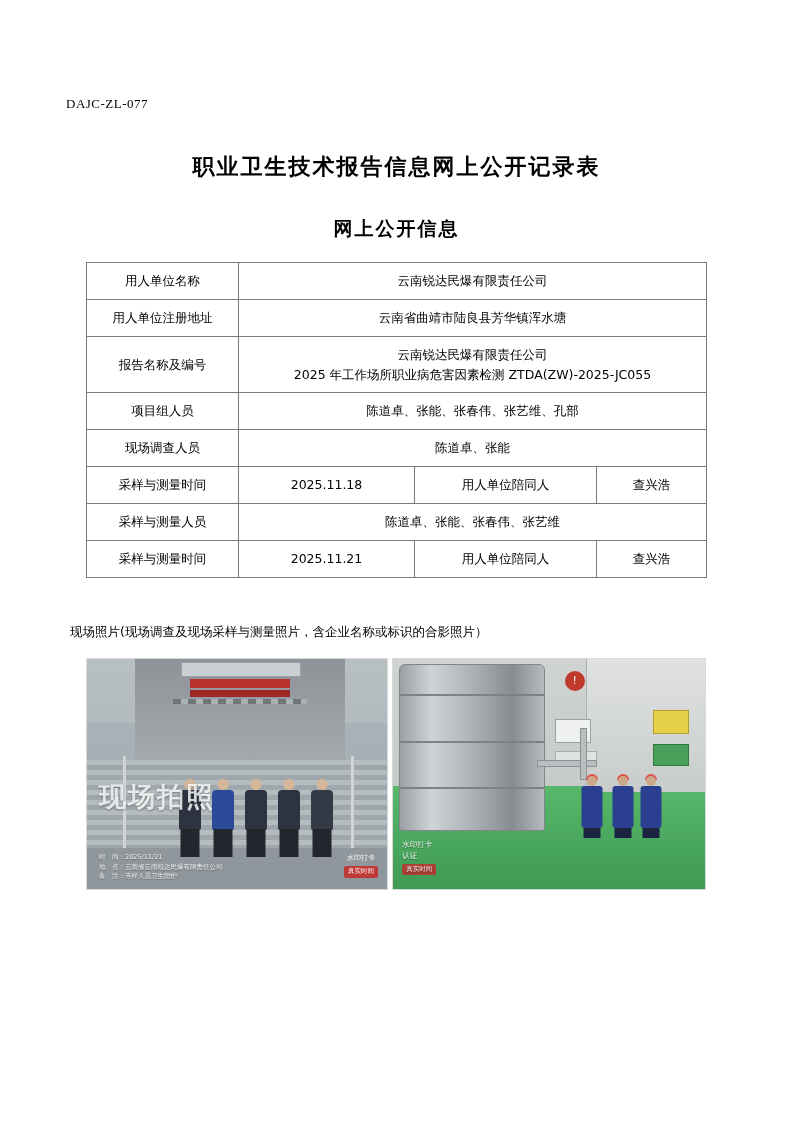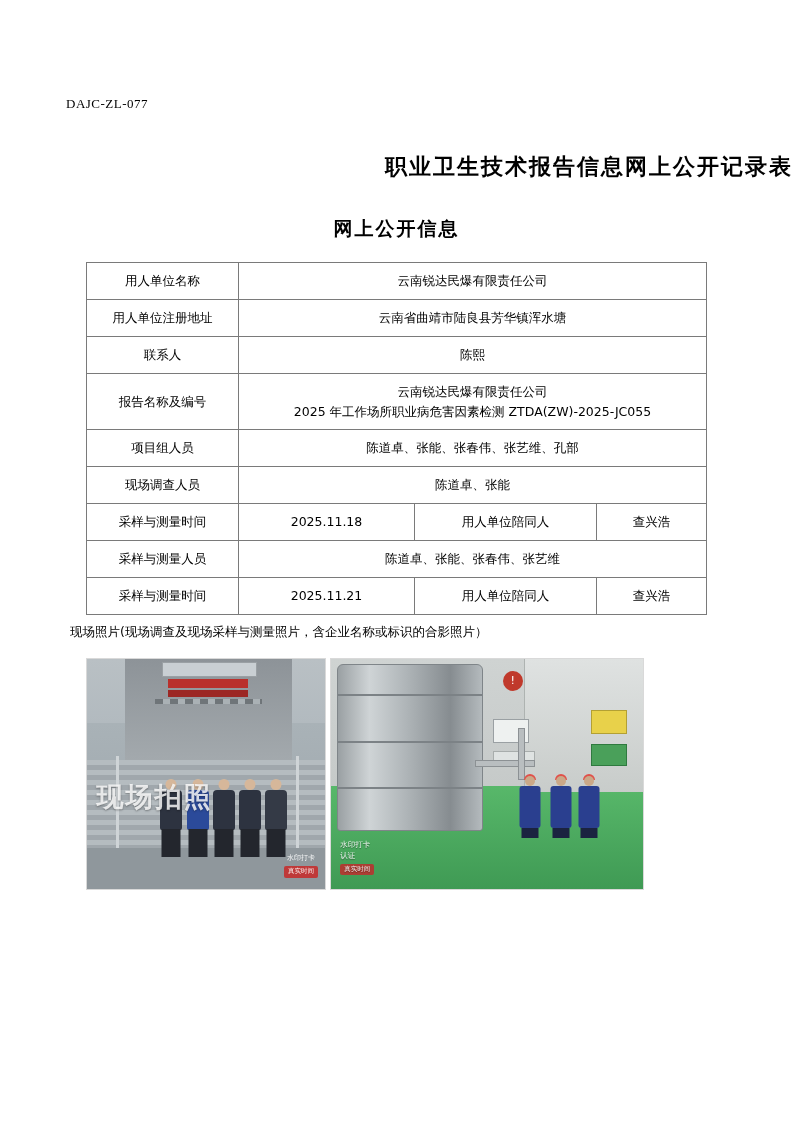--- a/index.html
+++ b/index.html
@@ -28,21 +28,21 @@
     top: 96px;
     font-size: 13px;
     letter-spacing: 0.5px;
     font-family: "Liberation Serif", serif;
   }
   .main-title {
     position: absolute;
     left: 0;
     right: 0;
     top: 152px;
-    text-align: right;
+    text-align: center;
     font-size: 22px;
     font-weight: bold;
     letter-spacing: 2px;
     font-family: "DejaVu Sans", "Liberation Sans", sans-serif;
   }
   .sub-title {
     position: absolute;
     left: 0;
     right: 0;
     top: 216px;
@@ -90,21 +90,21 @@
     height: 232px;
     display: flex;
     gap: 4px;
   }
   .photo {
     position: relative;
     overflow: hidden;
     border: 1px solid #d9d9d9;
     box-sizing: border-box;
   }
-  .photo.left { width: 240px; }
+  .photo.left { width: 302px; }
   .photo.right { width: 314px; }
 
   
   .bg-left {
     position: absolute; inset: 0;
     background:
       linear-gradient(#b9c0c4 0%, #b2babf 28%, #a9b2b7 28%, #9ba4aa 100%);
   }
   .building {
     position: absolute;
@@ -311,24 +311,20 @@
     </colgroup>
     <tbody>
       <tr class="row-h">
         <td class="label">用人单位名称</td>
         <td colspan="3">云南锐达民爆有限责任公司</td>
       </tr>
       <tr class="row-h">
         <td class="label">用人单位注册地址</td>
         <td colspan="3">云南省曲靖市陆良县芳华镇浑水塘</td>
       </tr>
-      <tr class="row-h">
-        <td class="label">联系人</td>
-        <td colspan="3">陈熙</td>
-      </tr>
       <tr class="row-h2">
         <td class="label">报告名称及编号</td>
         <td colspan="3">
           <div>云南锐达民爆有限责任公司</div>
           <div>2025 年工作场所职业病危害因素检测 ZTDA(ZW)-2025-JC055</div>
         </td>
       </tr>
       <tr class="row-h">
         <td class="label">项目组人员</td>
         <td colspan="3">陈道卓、张能、张春伟、张艺维、孔部</td>
@@ -393,20 +389,25 @@
         <div class="body" style="background:#2d3340"></div>
         <div class="legs"></div>
       </div>
       <div class="person" style="left:74%">
         <div class="head"></div>
         <div class="body" style="background:#343a46"></div>
         <div class="legs"></div>
       </div>
 
       <div class="wm-big">现场拍照</div>
+      <div class="wm-lines">
+        <div>时　间：2025/11/21</div>
+        <div>地　点：云南省云南锐达民爆有限责任公司</div>
+        <div>备　注：等样人员卫生防护</div>
+      </div>
       <div class="wm-right">
         <div>水印打卡</div>
         <div class="badge">真实时间</div>
       </div>
     </div>
 
     <div class="photo right">
       <div class="bg-right"></div>
       <div class="wall-right"></div>
 

